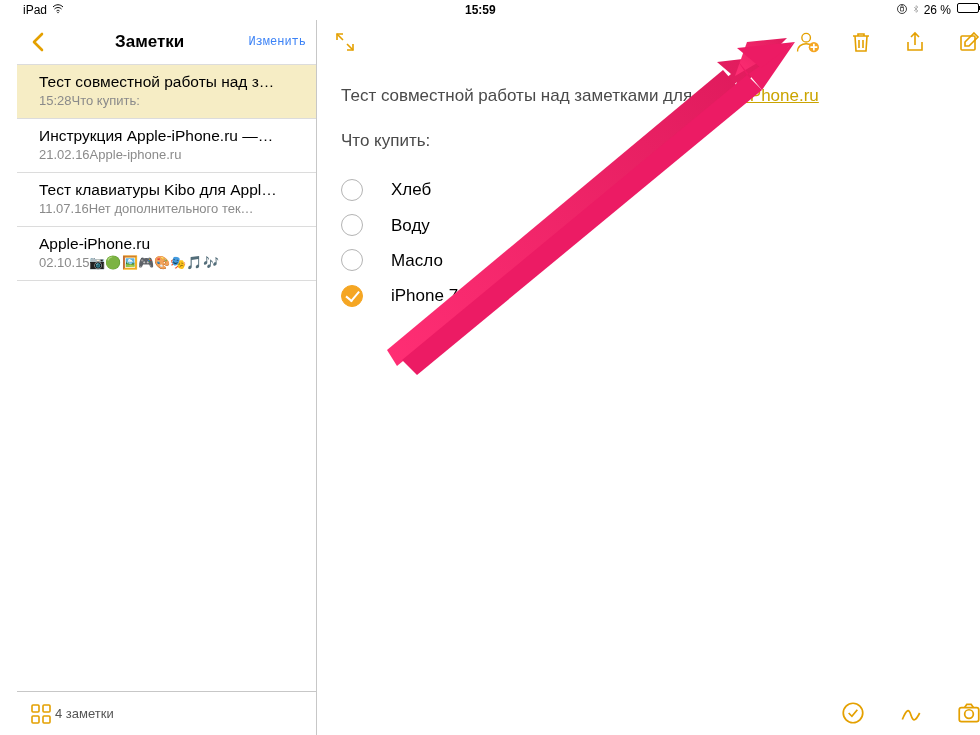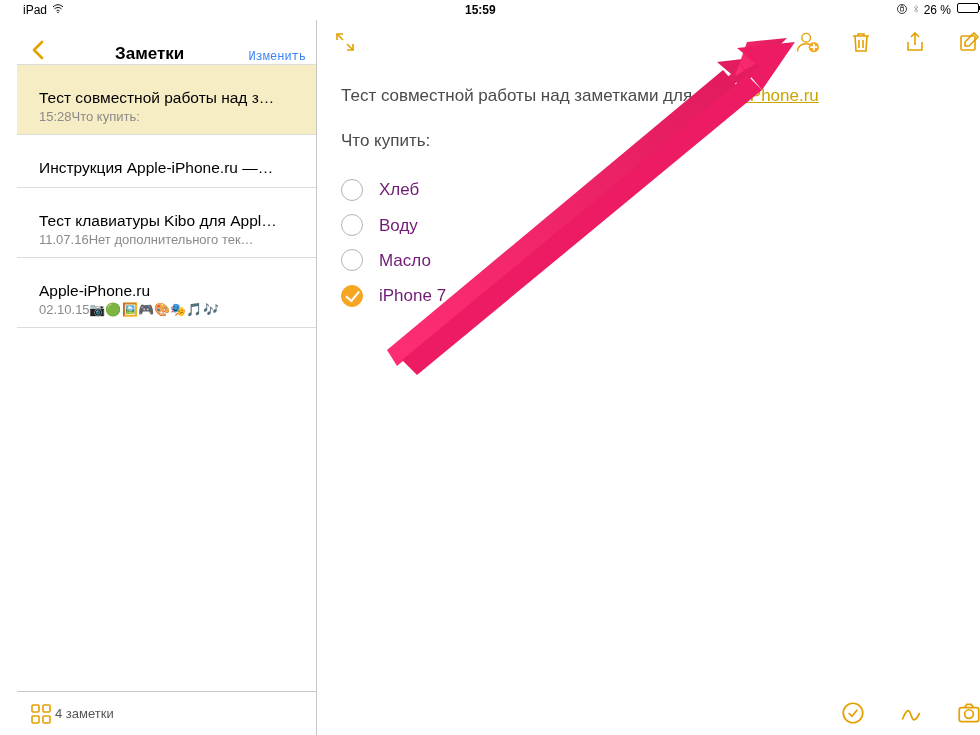--- a/index.html
+++ b/index.html
@@ -14,27 +14,27 @@
   .battery { width:22px; height:10px; border:1px solid #000; border-radius:2px; position:relative; margin-left:2px; }
   .battery::after { content:""; position:absolute; right:-3px; top:2px; width:2px; height:4px; background:#000; border-radius:0 1px 1px 0;}
   .battery .fill { height:100%; width:26%; background:#4cd964; }
 
   
   .cols { flex:1; display:flex; min-height:0; }
   .sidebar { width:300px; border-right:1px solid #c7c7c7; display:flex; flex-direction:column; background:#fff;}
   .content { flex:1; display:flex; flex-direction:column; position:relative; }
 
   
-  .navbar { height:44px; display:flex; align-items:flex-end; padding:0 10px; }
+  .navbar { height:44px; display:flex; align-items:center; padding:0 10px; }
   .navbar .back { width:24px; color:#e4a000; }
   .navbar .title { flex:1; text-align:center; font-weight:600; font-size:17px; }
   .navbar .edit { color:#3b82f6; font-size:12px;font-family:Liberation Mono, monospace; }
 
   .notelist { flex:1; overflow:auto; }
-  .row { padding:24px 14px 10px 22px; border-bottom:1px solid #dcdcdc; cursor:pointer; }
+  .row { padding:8px 14px 10px 22px; border-bottom:1px solid #dcdcdc; cursor:pointer; }
   .row .t { font-size:15.5px; color:#000; white-space:nowrap; overflow:hidden; text-overflow:ellipsis; }
   .row .sub { font-size:13px; color:#8a8a8a; display:flex; gap:0; margin-top:2px; white-space:nowrap; overflow:hidden; text-overflow:ellipsis;}
   .row .sub .date { color:#8a8a8a; }
   .row.sel { background:#f6edc5; }
   .row.sel .t { font-weight:400; }
   .row:first-child { border-top:1px solid #dcdcdc; }
 
   .sidebar-foot { height:44px; border-top:1px solid #c7c7c7; display:flex; align-items:center; padding:0 10px; font-size:13px; color:#555; }
   .sidebar-foot .count { flex:1; text-align:left; }
   .grid-icon { color:#e4a000; }
@@ -45,21 +45,21 @@
   .iconbtn { width:28px; height:28px; display:flex; align-items:center; justify-content:center; color:#e4a000; cursor:pointer; }
   .iconbtn svg { width:24px; height:24px; stroke:#e4a000; fill:none; stroke-width:1.6; }
   .collab svg .plus-bg { fill:#f5a623; stroke:none; }
   .collab svg .plus { stroke:#fff; stroke-width:2; }
 
   .note-body { flex:1; padding:18px 24px 10px 24px; font-size:17px; color:#4a4a4a; line-height:1.6; }
   .note-body .headline { margin-bottom:18px; }
   .note-body a { color:#caa400; text-decoration:underline; }
   .subhead { margin-bottom:18px; }
   .checklist { list-style:none; }
-  .checklist li { display:flex; align-items:center; gap:16px; padding:4px 0; font-size:17px; color:#701a75;}
+  .checklist li { display:flex; align-items:center; gap:28px; padding:4px 0; font-size:17px; color:#000000;}
   .chk { width:22px; height:22px; border:1.6px solid #b4b4b4; border-radius:50%; display:flex; align-items:center; justify-content:center; flex-shrink:0;}
   .chk.done { background:#f5a623; border-color:#f5a623; }
   .chk.done::after { content:""; width:6px; height:11px; border:solid #fff; border-width:0 2.2px 2.2px 0; transform:rotate(40deg) translateY(-1px); }
 
   .content-foot { height:44px; display:flex; align-items:center; justify-content:flex-end; padding:0 14px; gap:30px; }
   .content-foot .iconbtn svg { width:26px; height:26px; }
 
   
   .arrow-overlay { position:absolute; left:0; top:0; right:0; bottom:0; pointer-events:none; }
 </style>
@@ -119,20 +119,24 @@
       <div class="notelist">
         <div class="row sel">
           <div class="t">Тест совместной работы над з…</div>
           <div class="sub">
               <span class="date">15:28</span>
               <span>Что купить:</span>
             </div>
         </div>
         <div class="row">
           <div class="t">Инструкция Apple-iPhone.ru —…</div>
+          <div class="sub">
+              <span class="date">21.02.16</span>
+              <span>Apple-iphone.ru</span>
+            </div>
         </div>
         <div class="row">
           <div class="t">Тест клавиатуры Kibo для Appl…</div>
           <div class="sub">
               <span class="date">11.07.16</span>
               <span>Нет дополнительного тек…</span>
             </div>
         </div>
         <div class="row">
           <div class="t">Apple-iPhone.ru</div>

